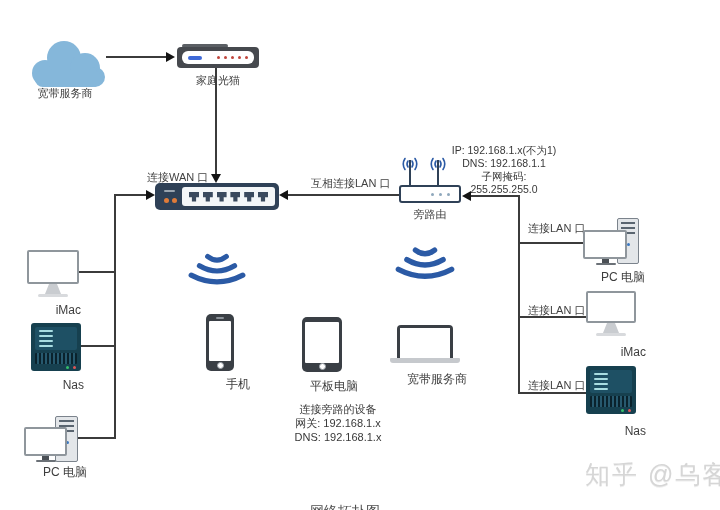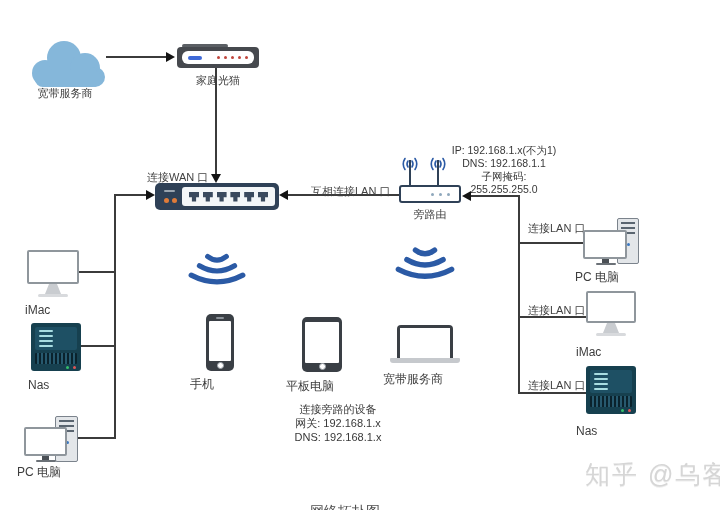--- a/index.html
+++ b/index.html
@@ -1,21 +1,21 @@
 <!DOCTYPE html>
 <html><head>
 <meta charset="utf-8">
 <style>
   html,body{margin:0;padding:0;background:#fff;}
   .canvas{position:relative;width:720px;height:510px;background:#fff;overflow:hidden;
           font-family:"Liberation Sans","DejaVu Sans",sans-serif;color:#424242;}
   .line{position:absolute;background:#3b3b3b;}
   .lbl{position:absolute;font-size:11px;color:#424242;white-space:nowrap;}
   .lblc{text-align:center;}
-  .devlbl{position:absolute;font-size:12px;color:#3d3d3d;text-align:left;white-space:nowrap;}
+  .devlbl{position:absolute;font-size:12px;color:#3d3d3d;text-align:right;white-space:nowrap;}
   .ah{position:absolute;width:0;height:0;border:5px solid transparent;}
   .ah-r{border-left:9px solid #141414;border-right:none;}
   .ah-l{border-right:9px solid #141414;border-left:none;}
   .ah-d{border-top:9px solid #141414;border-bottom:none;}
   
   .modem{position:absolute;left:177px;top:47px;width:82px;height:21px;background:#46494e;border-radius:4px;}
   .modem-lip{position:absolute;left:182px;top:44px;width:46px;height:4px;background:#5b5f64;border-radius:2px;}
   .modem .strip{position:absolute;left:5px;top:4px;right:5px;height:13px;background:#fff;border-radius:6px;
                 display:flex;align-items:center;padding:0 6px;box-sizing:border-box;}
   .modem .bar{width:14px;height:4px;background:#3f6ad8;border-radius:2px;}
@@ -128,21 +128,21 @@
 
   <div class="ah ah-r" style="left:146px;top:190px;"></div>
   <div class="line" style="left:114px;top:194px;width:32px;height:2px;"></div>
   <div class="line" style="left:114px;top:194px;width:2px;height:245px;"></div>
   <div class="line" style="left:79px;top:271px;width:36px;height:2px;"></div>
   <div class="line" style="left:81px;top:345px;width:34px;height:2px;"></div>
   <div class="line" style="left:78px;top:437px;width:38px;height:2px;"></div>
 
   <div class="ah ah-l" style="left:279px;top:190px;"></div>
   <div class="line" style="left:288px;top:194px;width:112px;height:2px;"></div>
-  <div class="lbl" style="left:311px;top:176px;margin-top:8px;">互相连接LAN 口</div>
+  <div class="lbl" style="left:311px;top:176px;">互相连接LAN 口</div>
 
   <div class="antenna" style="left:409px;top:160px;height:26px;"></div>
   <div class="antenna" style="left:437px;top:160px;height:26px;"></div>
   <svg style="position:absolute;left:400px;top:157px;" width="20" height="14" viewBox="0 0 20 14">
     <g fill="none" stroke="#2b5aa5" stroke-width="1.6" stroke-linecap="round">
       <path d="M5,1.5 Q1.5,7 5,12.5"></path>
         <path d="M8,4 Q6,7 8,10"></path>
       <path d="M15,1.5 Q18.5,7 15,12.5"></path>
         <path d="M12,4 Q14,7 12,10"></path>
     </g>

